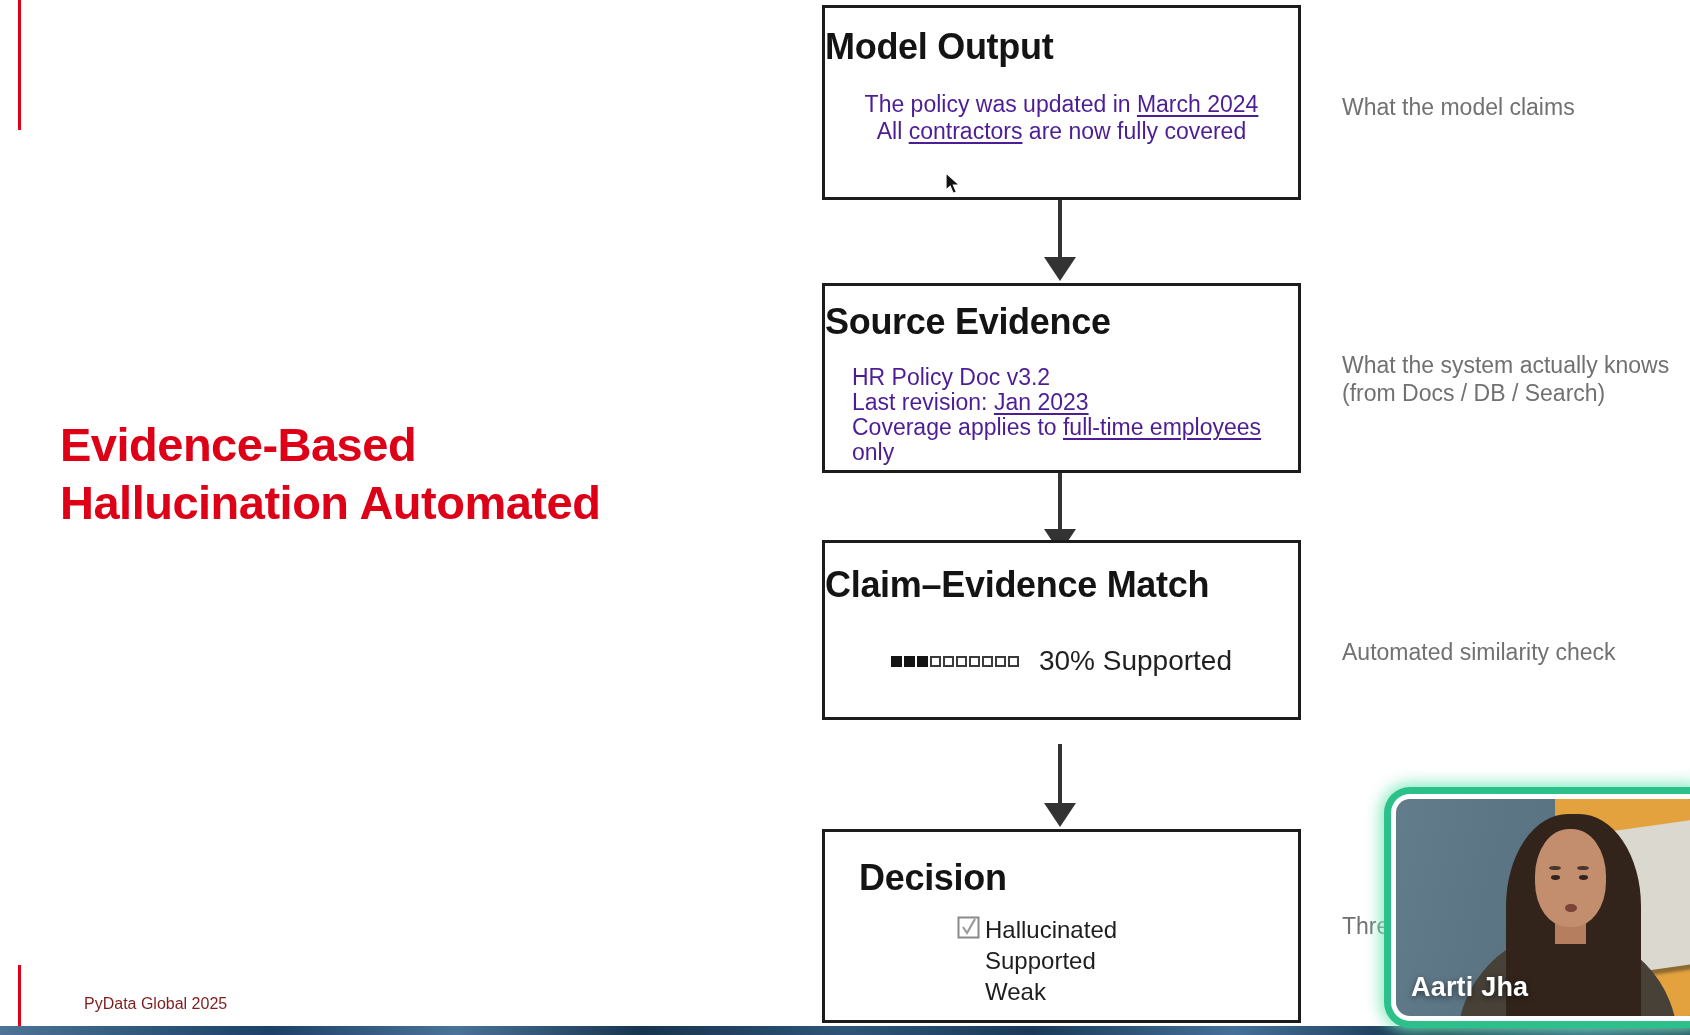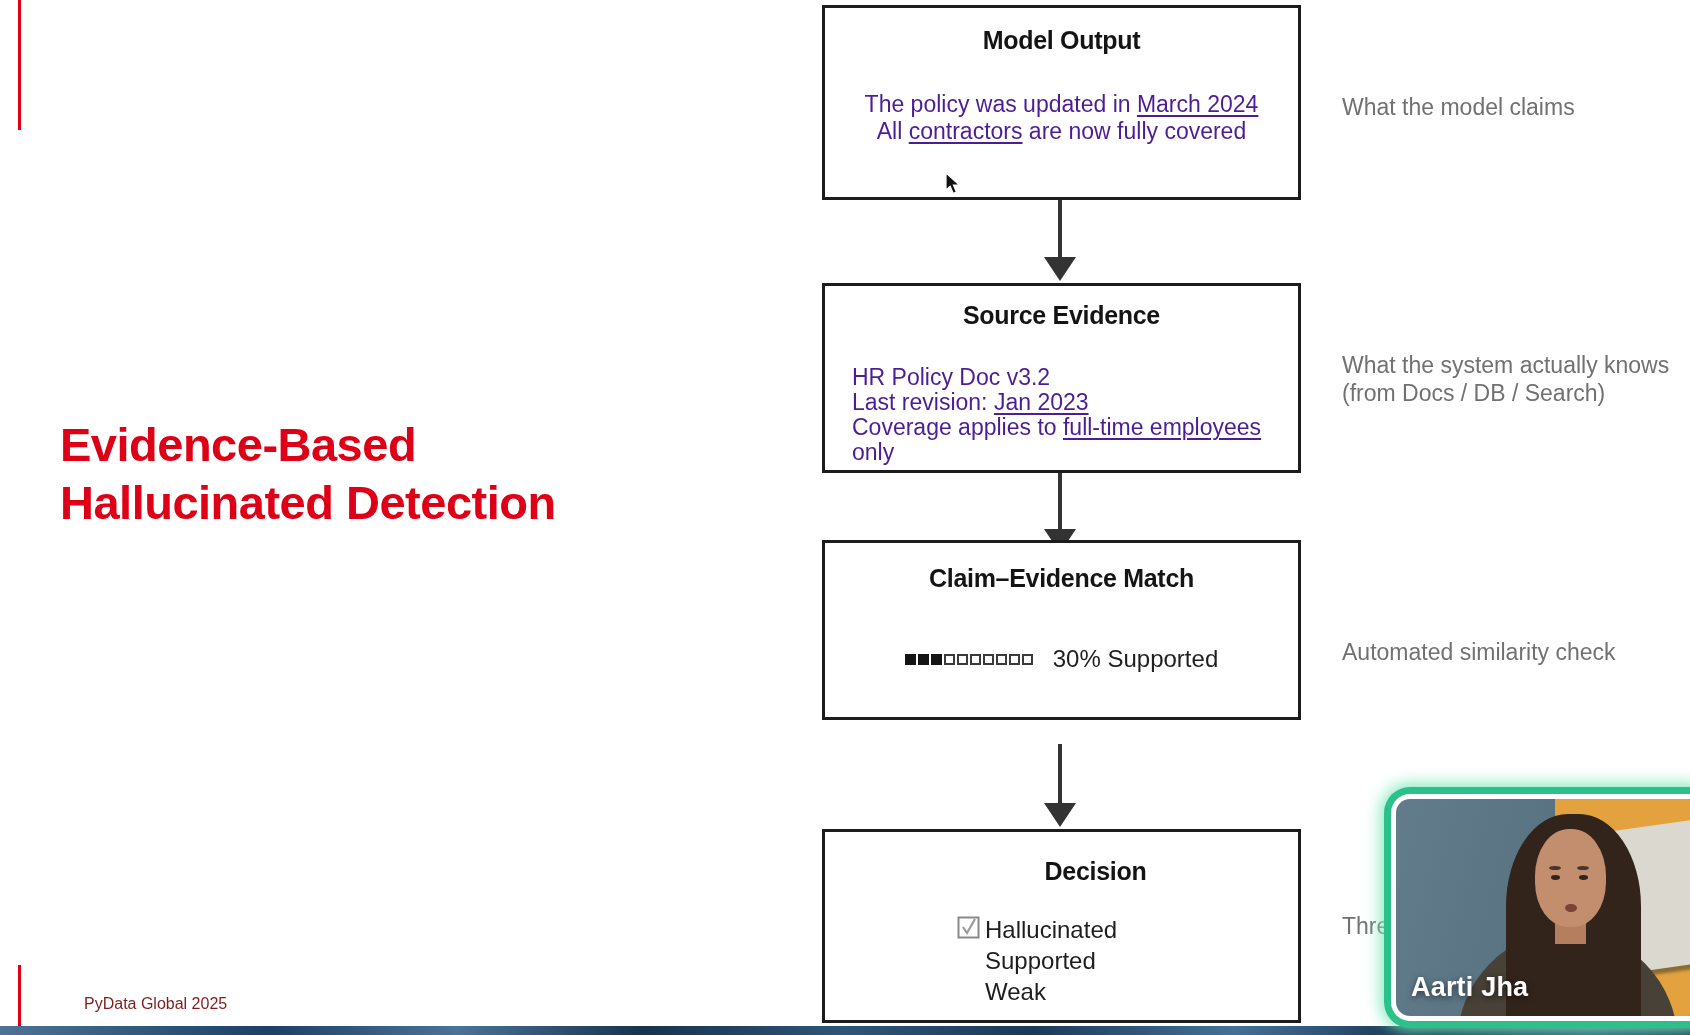--- a/index.html
+++ b/index.html
@@ -21,39 +21,39 @@
   #footer { position:absolute; left:84px; top:995px; font-size:16px; color:#7f1d1d; }
 
   
   .flow-box { position:absolute; left:822px; width:479px; background:#fff;
     border:3px solid var(--ink); }
   #box-model-output   { top:5px;   height:195px; }
   #box-source-evidence{ top:283px; height:190px; }
   #box-claim-match    { top:540px; height:180px; }
   #box-decision       { top:829px; height:194px;padding-left:34px; }
 
-  .box-title { position:absolute; width:100%; text-align:center; font-size:25px;
+  .box-title { position:absolute; width:100%; font-size:36px;
     font-weight:800; color:#141414; letter-spacing:-0.3px; }
   #box-model-output    .box-title { top:18px; }
   #box-source-evidence .box-title { top:15px; }
   #box-claim-match     .box-title { top:21px; }
   #box-decision        .box-title { top:25px; }
 
   .box-body { position:absolute; font-size:23px; color:#4c1d95; }
   #box-model-output .box-body { top:83px; width:100%; text-align:center; line-height:27px; }
   #box-source-evidence .box-body { top:79px; left:27px; text-align:left; line-height:25px; }
   .u { text-decoration:underline; text-decoration-thickness:2px; text-underline-offset:3px; }
 
   
   #meter-row { position:absolute; top:102px; width:100%; display:flex;
     justify-content:center; align-items:center; }
   #support-meter { display:flex; gap:2px; align-items:center; }
   .sq { width:11px; height:11px; border:2px solid #3a3a3a; background:#fff; }
   .sq.fill { background:#141414; border-color:#141414; }
-  #meter-label { font-size:24px; color:#1f1f1f; margin-left:20px; }
+  #meter-label { font-size:28px; color:#1f1f1f; margin-left:20px; }
 
   
   #decision-row { position:absolute; left:132px; top:82px; display:flex; }
   #decision-checkbox { margin-top:2px; }
   #decision-options { margin-left:5px; font-size:24px; color:#1e1e1e; line-height:31px; }
 
   
   .arrow-shaft { position:absolute; left:1058px; width:4px; background:#333; }
   .arrow-head { position:absolute; left:1044px; width:0; height:0;
     border-left:16px solid transparent; border-right:16px solid transparent;
@@ -112,21 +112,21 @@
 </head>
 <body>
 
 <div id="stage">
 
   <div class="accent-bar" id="accent-top"></div>
   <div class="accent-bar" id="accent-bottom"></div>
 
   <div id="slide-title">
     <div>Evidence-Based</div>
-    <div>Hallucinated Detection</div>
+    <div>Hallucination Automated</div>
   </div>
 
   <div id="footer">PyData Global 2025</div>
 
   <div class="flow-box" id="box-model-output">
     <div class="box-title">Model Output</div>
     <div class="box-body">
         <div><span>The policy was updated in </span><span class="u">March 2024</span></div>
         <div><span>All </span><span class="u">contractors</span><span> are now fully covered</span></div>
       </div>

